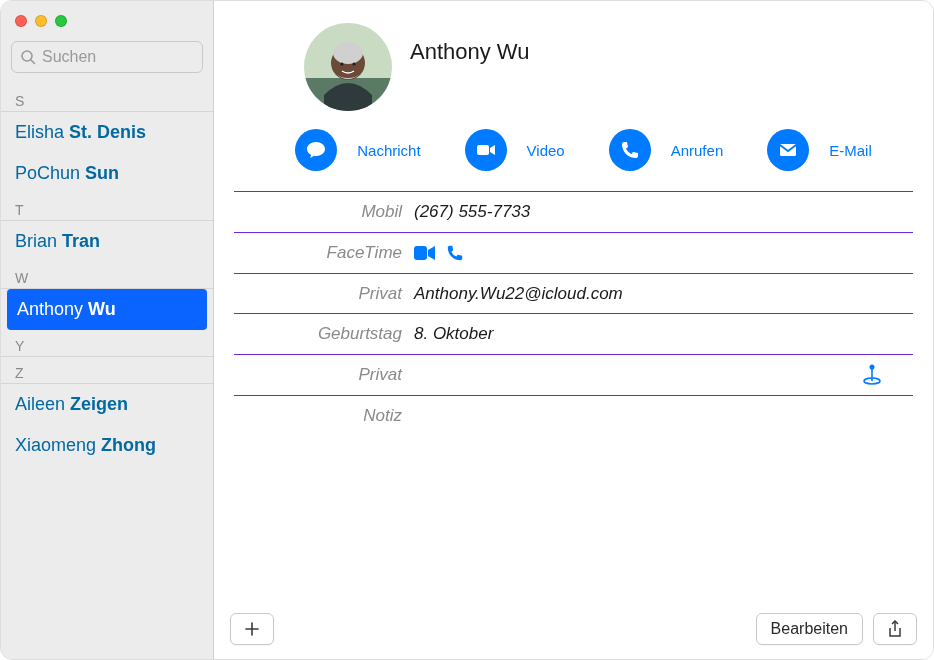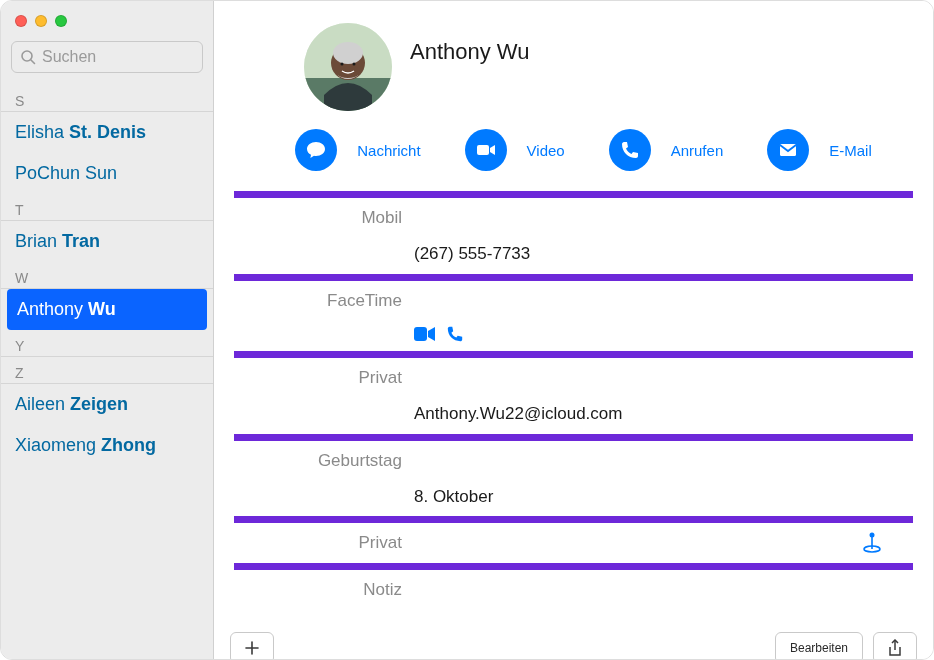--- a/index.html
+++ b/index.html
@@ -146,40 +146,40 @@
     .action-label {
       font-size: 15px;
       color: #007aff;
     }
 
     .fields {
       padding: 0 20px;
     }
     .field-row {
       display: flex;
-      border-top: 7px solid #6d28d9;
+      border-top: 1px solid #6d28d9;
       padding: 8px 0;
       min-height: 36px;
+      font-style: italic;
     }
     .field-label {
       width: 180px;
       flex: 0 0 180px;
       text-align: right;
       font-size: 17px;
       color: #8a8a8a;
       padding-right: 12px;
       line-height: 1.4;
     }
     .field-value {
       font-size: 17px;
       color: #1a1a1a;
       line-height: 1.4;
       flex: 1;
       white-space: pre-line;
-      margin-top: 36px;
     }
     .ft-icons {
       display: flex;
       gap: 10px;
       align-items: center;
     }
     .ft-icons svg { display: block; }
 
     .map-pin {
       position: absolute;
@@ -191,21 +191,21 @@
       margin-top: auto;
       display: flex;
       align-items: center;
       padding: 10px 16px 14px 16px;
       gap: 10px;
     }
     .footer-btn {
       border: 1px solid #c9c9c9;
       background: #fff;
       border-radius: 6px;
-      font-size: 12px;
+      font-size: 16px;
       color: #2a2a2a;
       height: 32px;
       padding: 0 14px;
       display: flex;
       align-items: center;
       justify-content: center;
       cursor: pointer;
       box-shadow: 0 1px 0 rgba(0,0,0,0.03);
     }
     .footer-btn.icon-only { width: 44px; padding: 0; }
@@ -229,21 +229,21 @@
           <circle cx="7" cy="7" r="5" stroke="#9a9a9a" stroke-width="1.6"></circle>
           <line x1="11" y1="11" x2="14.5" y2="14.5" stroke="#9a9a9a" stroke-width="1.6" stroke-linecap="round"></line>
         </svg>
         <input class="search-input" placeholder="Suchen" style="">
       </div>
     </div>
 
     <div class="list" id="contact-list">
         <div class="section-header">S</div>
         <div class="contact-item"><span>Elisha </span><b style="font-weight: 600;">St. Denis</b></div>
-        <div class="contact-item"><span>PoChun </span><b style="font-weight: 400;">Sun</b></div>
+        <div class="contact-item"><span>PoChun </span><b style="font-weight: 700;">Sun</b></div>
         <div class="section-header">T</div>
         <div class="contact-item"><span>Brian </span><b style="font-weight: 600;">Tran</b></div>
         <div class="section-header">W</div>
         <div class="contact-item selected"><span>Anthony </span><b style="font-weight: 600;">Wu</b></div>
         <div class="section-header">Y</div>
         <div class="section-header">Z</div>
         <div class="contact-item"><span>Aileen </span><b style="font-weight: 600;">Zeigen</b></div>
         <div class="contact-item"><span>Xiaomeng </span><b style="font-weight: 600;">Zhong</b></div>
       </div>
   </div>

